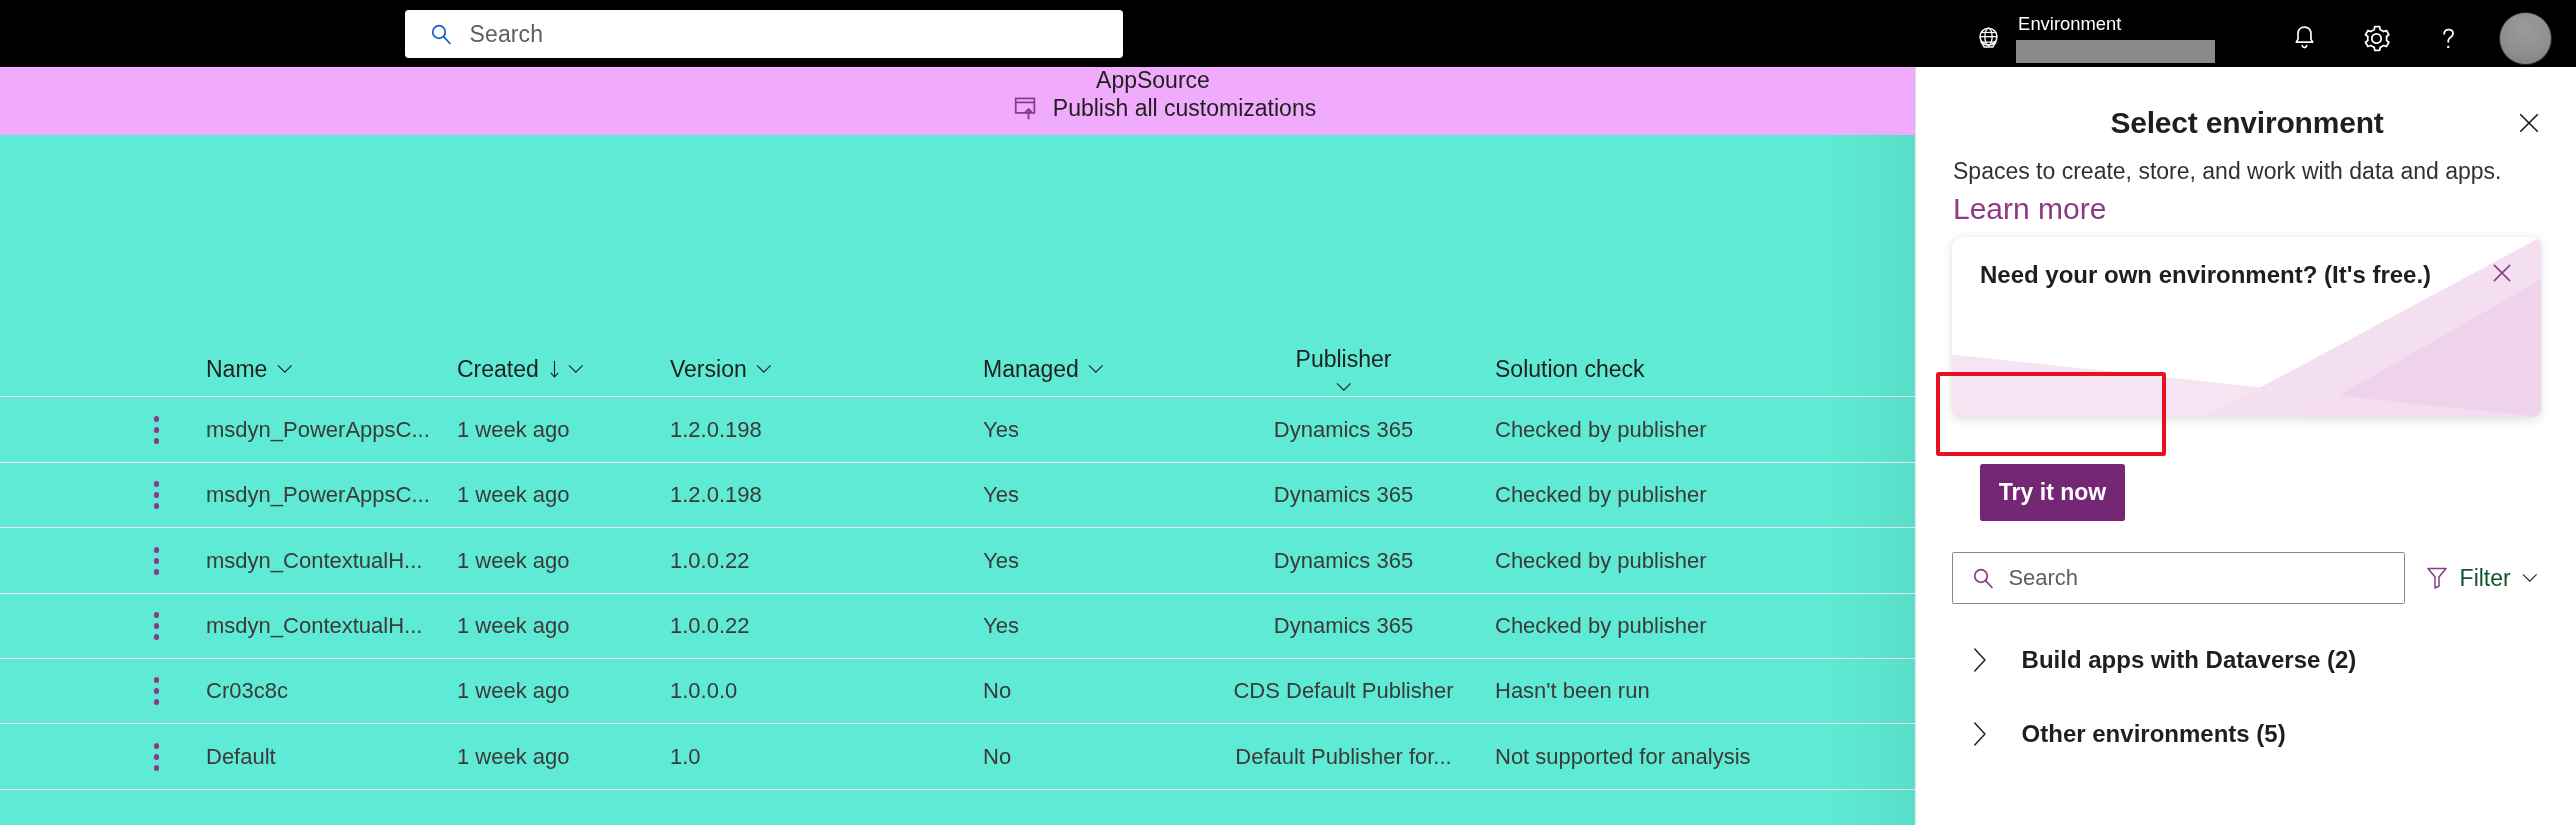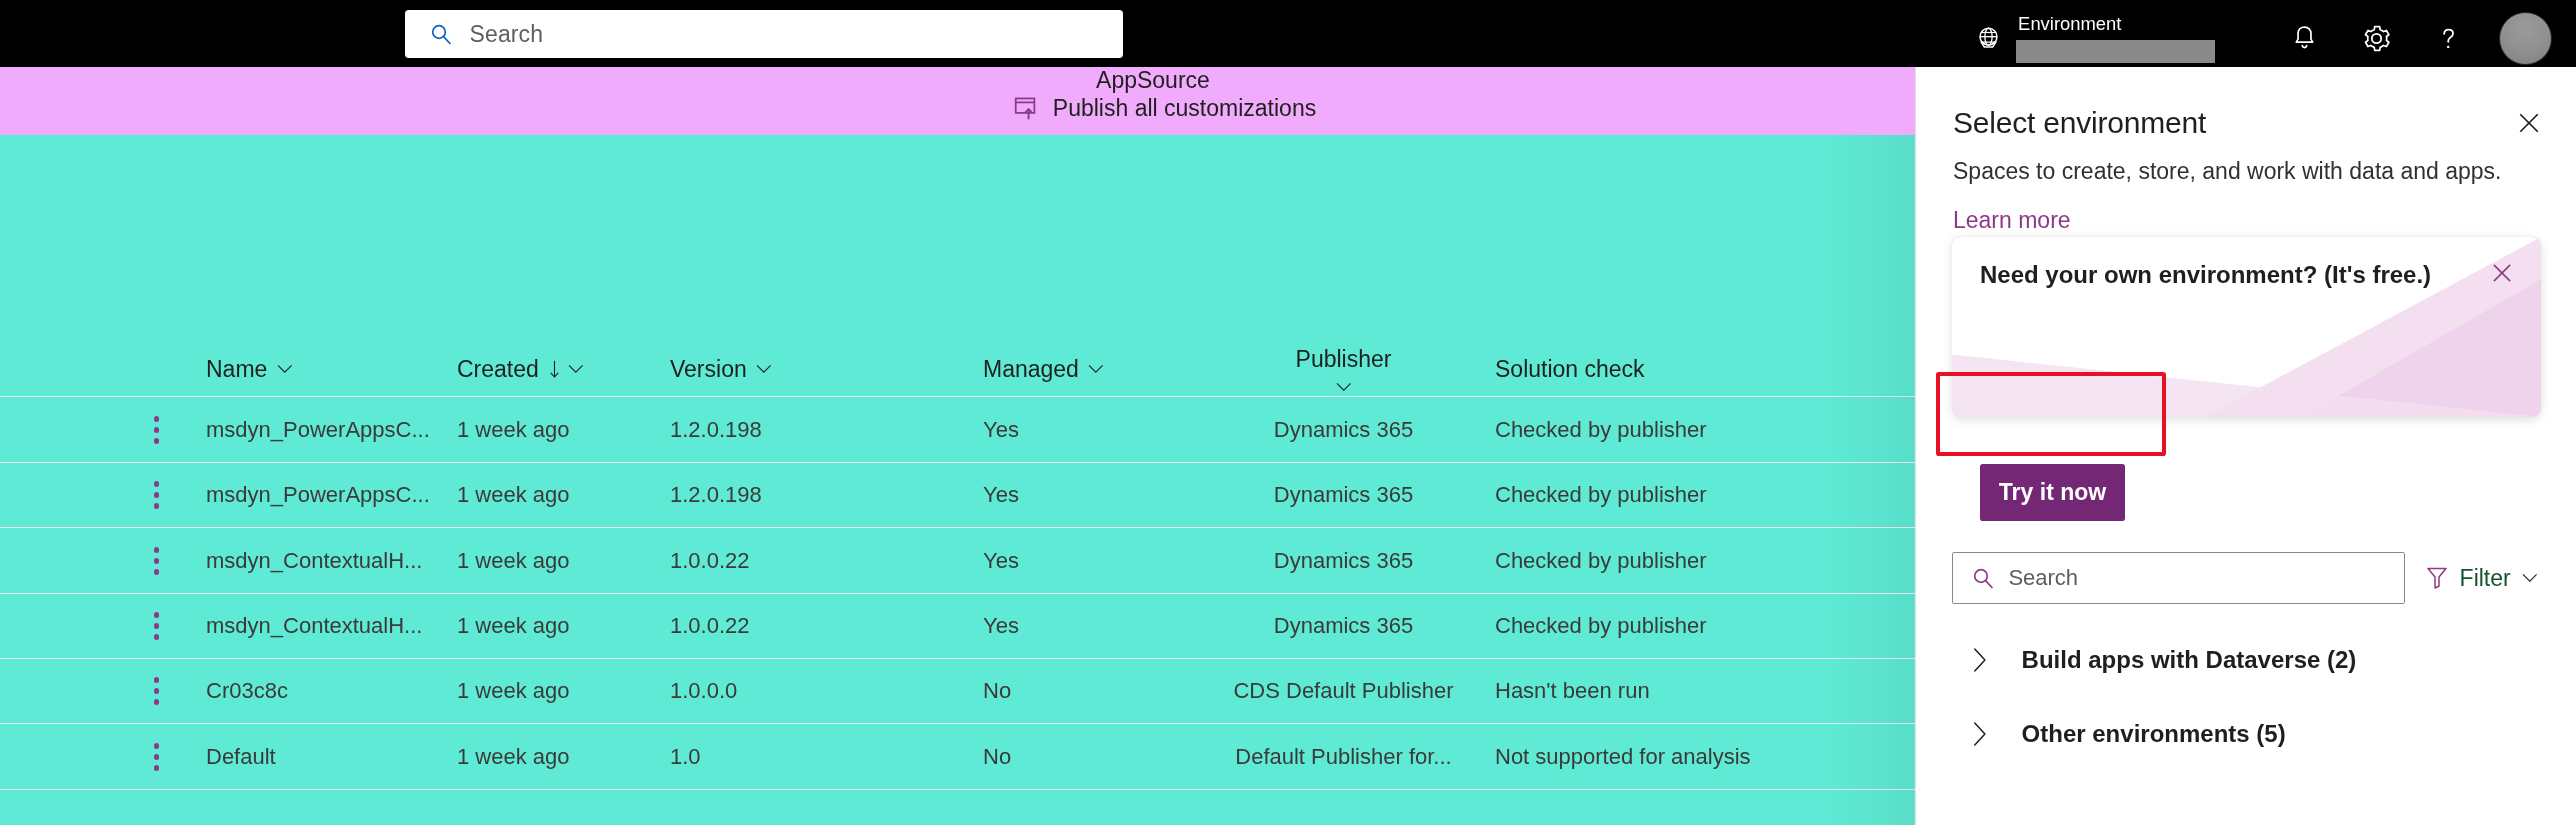--- a/index.html
+++ b/index.html
@@ -91,23 +91,23 @@
     background:linear-gradient(to right, rgba(0,0,0,0) 0%, rgba(0,0,0,0.035) 70%, rgba(0,0,0,0.06) 100%);
     pointer-events:none;
   }
 
   
   .panel {
     position:absolute; right:0; top:67px; width:661px; height:758px;
     background:#ffffff; border-left:0.9px solid #e1dfdd;
   }
   .panel-head { position:relative; padding:39px 35px 0 37px; }
-  .panel-title { font-size:30px; font-weight:400; color:#201f1e; letter-spacing:-0.2px; }
+  .panel-title { font-size:30px; font-weight:700; color:#201f1e; letter-spacing:-0.2px;text-align:center; }
   .panel-sub { font-size:23px; color:#323130; margin-top:16.6px; line-height:1.25; }
-  .panel-link { font-size:23px; color:#8c3a87; margin-top:22px; display:inline-block; cursor:pointer; }
+  .panel-link { font-size:30px; color:#8c3a87; margin-top:7px; display:inline-block; cursor:pointer; }
   .panel-close {
     position:absolute; right:26px; top:35px; width:42px; height:42px;
     display:flex; align-items:center; justify-content:center; color:#201f1e; cursor:pointer;
   }
 
   
   .callout {
     position:absolute; left:36px; top:170px; width:589px; height:180px;
     background:#ffffff; border-radius:9.2px; overflow:hidden;
     box-shadow:0 2.8px 11px rgba(0,0,0,.12), 0 0 0.9px rgba(0,0,0,.18);

